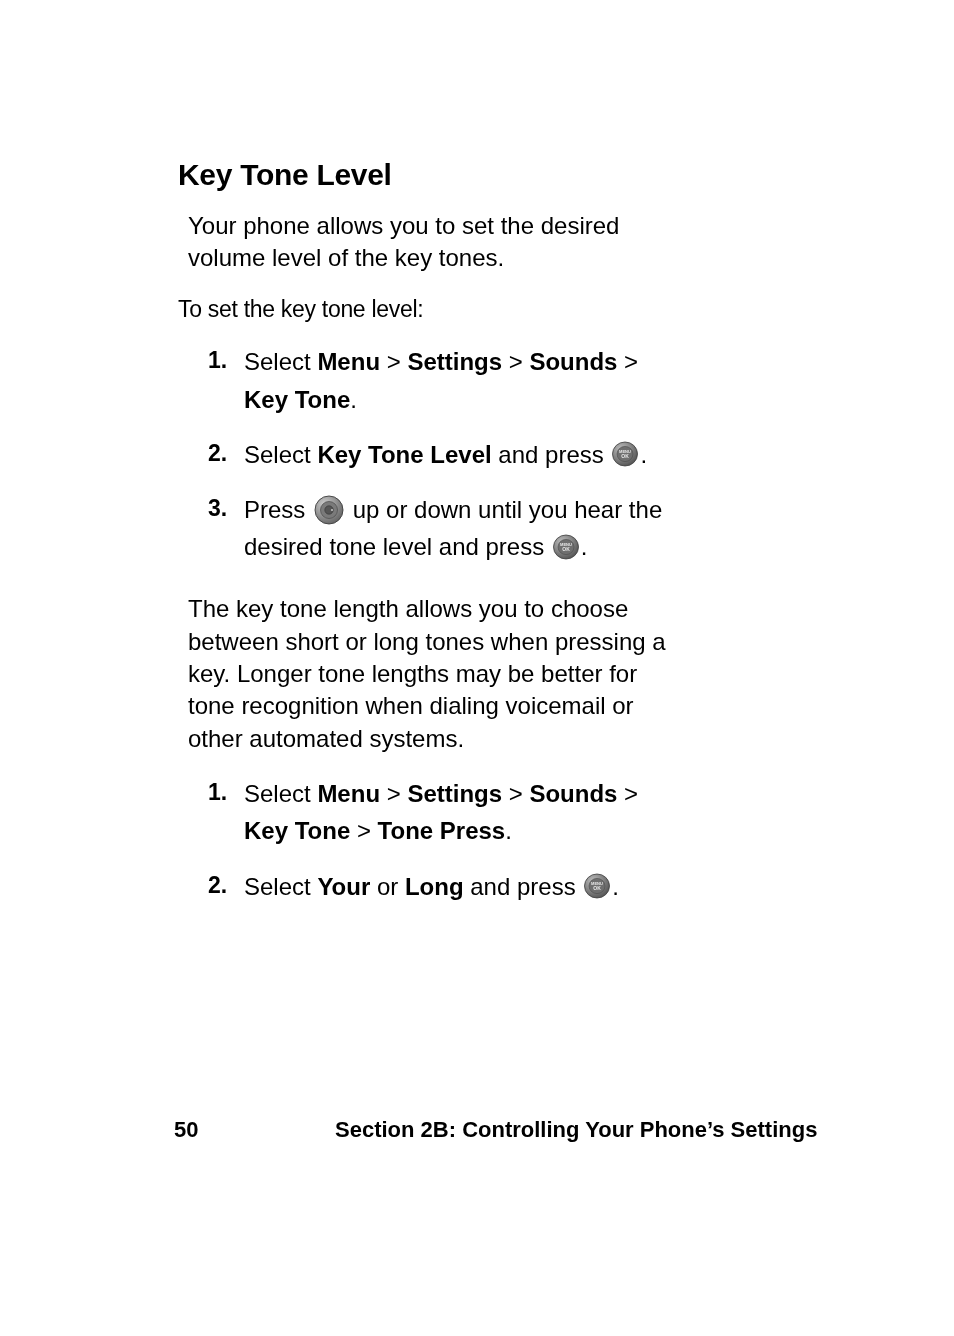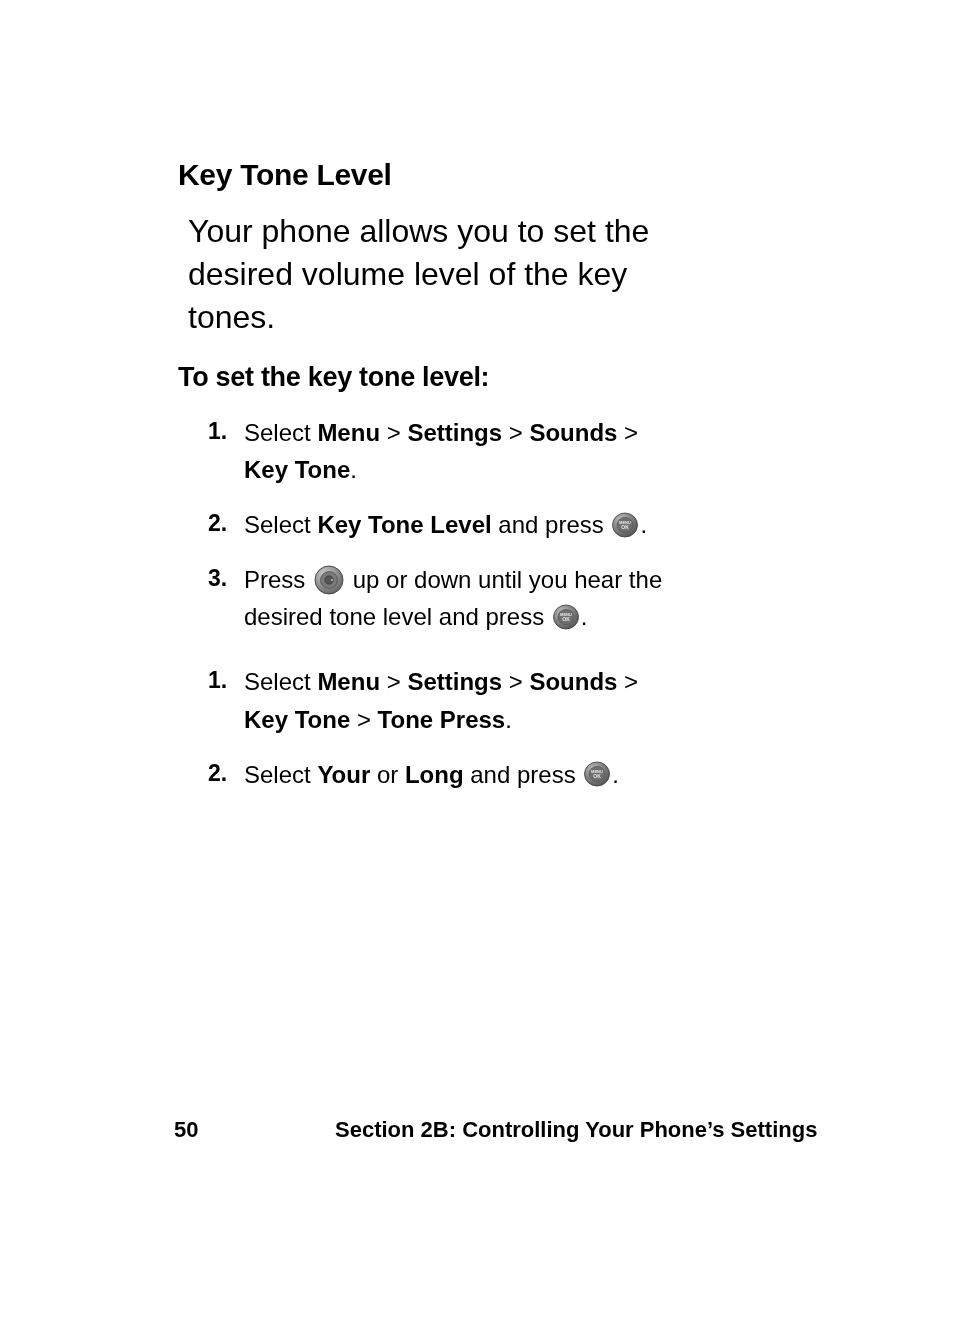--- a/index.html
+++ b/index.html
@@ -25,28 +25,28 @@
 
   h2.section-heading {
     font-size: 30px;
     font-weight: 700;
     margin: 0 0 14px 0;
     letter-spacing: -0.3px;
   }
 
   p.body-text {
     margin: 0 0 20px 10px;
-    font-size: 32px;
+    font-size: 24px;
     font-weight: 400;
   }
 
   p.lead-in {
     margin: 4px 0 18px 0;
-    font-weight: 700;
-    font-size: 27px;
+    font-weight: 400;
+    font-size: 23px;
     letter-spacing: -0.3px;
   }
 
   ol.steps {
     list-style: none;
     margin: 0 0 28px 0;
     padding: 0 0 0 30px;
   }
 
   ol.steps > li {
@@ -151,20 +151,21 @@
           <ellipse cx="13" cy="13" rx="12.5" ry="12" fill="url(#gOK1)" stroke="#3d3d3d" stroke-width="0.8"></ellipse>
           <ellipse cx="13" cy="13" rx="8" ry="7.6" fill="#6f6f6f" stroke="#4a4a4a" stroke-width="0.6"></ellipse>
           <text x="13" y="12" text-anchor="middle" font-size="4" fill="#e8e8e8" font-family="Arial" font-weight="bold">MENU</text>
           <text x="13" y="17" text-anchor="middle" font-size="5" fill="#e8e8e8" font-family="Arial" font-weight="bold">OK</text>
         </svg>
       </span><span>.</span>
     </li>
   </ol>
 
 
+  <p class="body-text">The key tone length allows you to choose between short or long tones when pressing a key. Longer tone lengths may be better for tone recognition when dialing voicemail or other automated systems.</p>
 
 
   <ol class="steps">
     <li>
       <span class="num">1.</span>
       <span>Select </span><span class="b">Menu</span><span class="sep"> &gt; </span><span class="b">Settings</span><span class="sep"> &gt; </span><span class="b">Sounds</span><span class="sep"> &gt; </span><span class="b">Key Tone</span><span class="sep"> &gt; </span><span class="b">Tone Press</span><span>.</span>
     </li>
     <li>
       <span class="num">2.</span>
       <span>Select </span><span class="b">Your</span><span> or </span><span class="b">Long</span><span> and press </span><span class="btn-icon">

